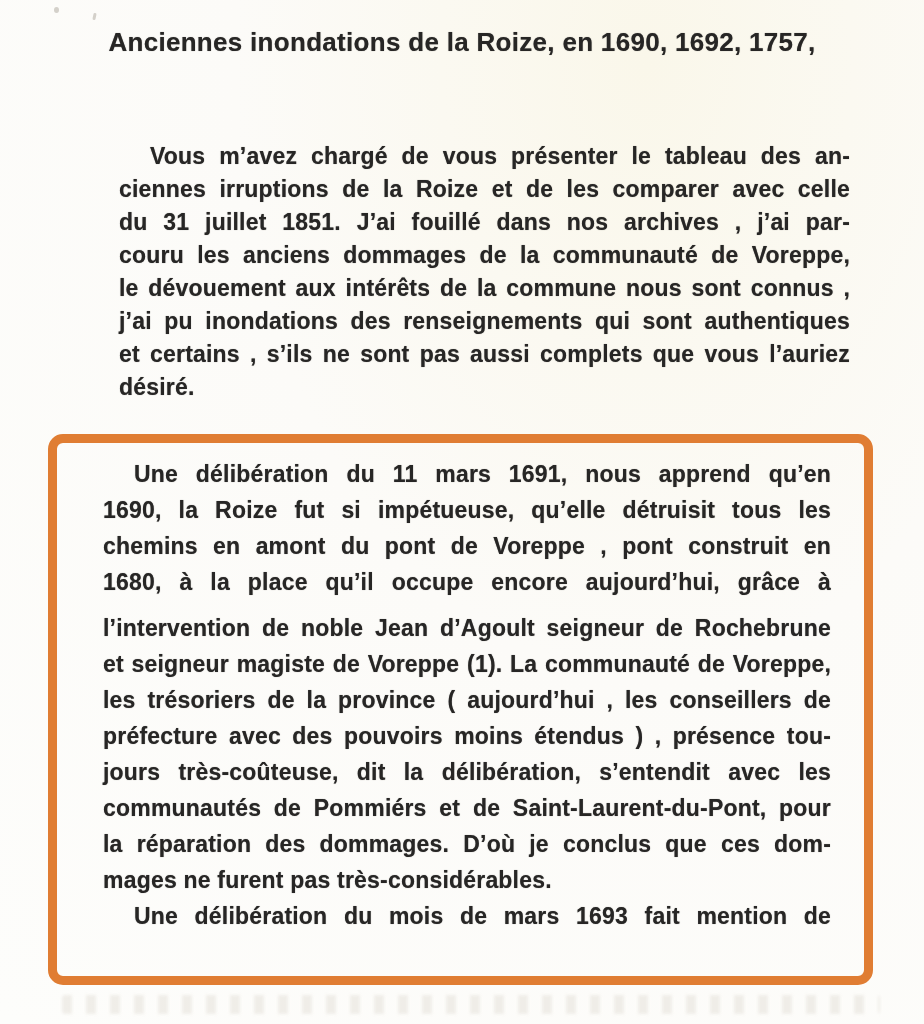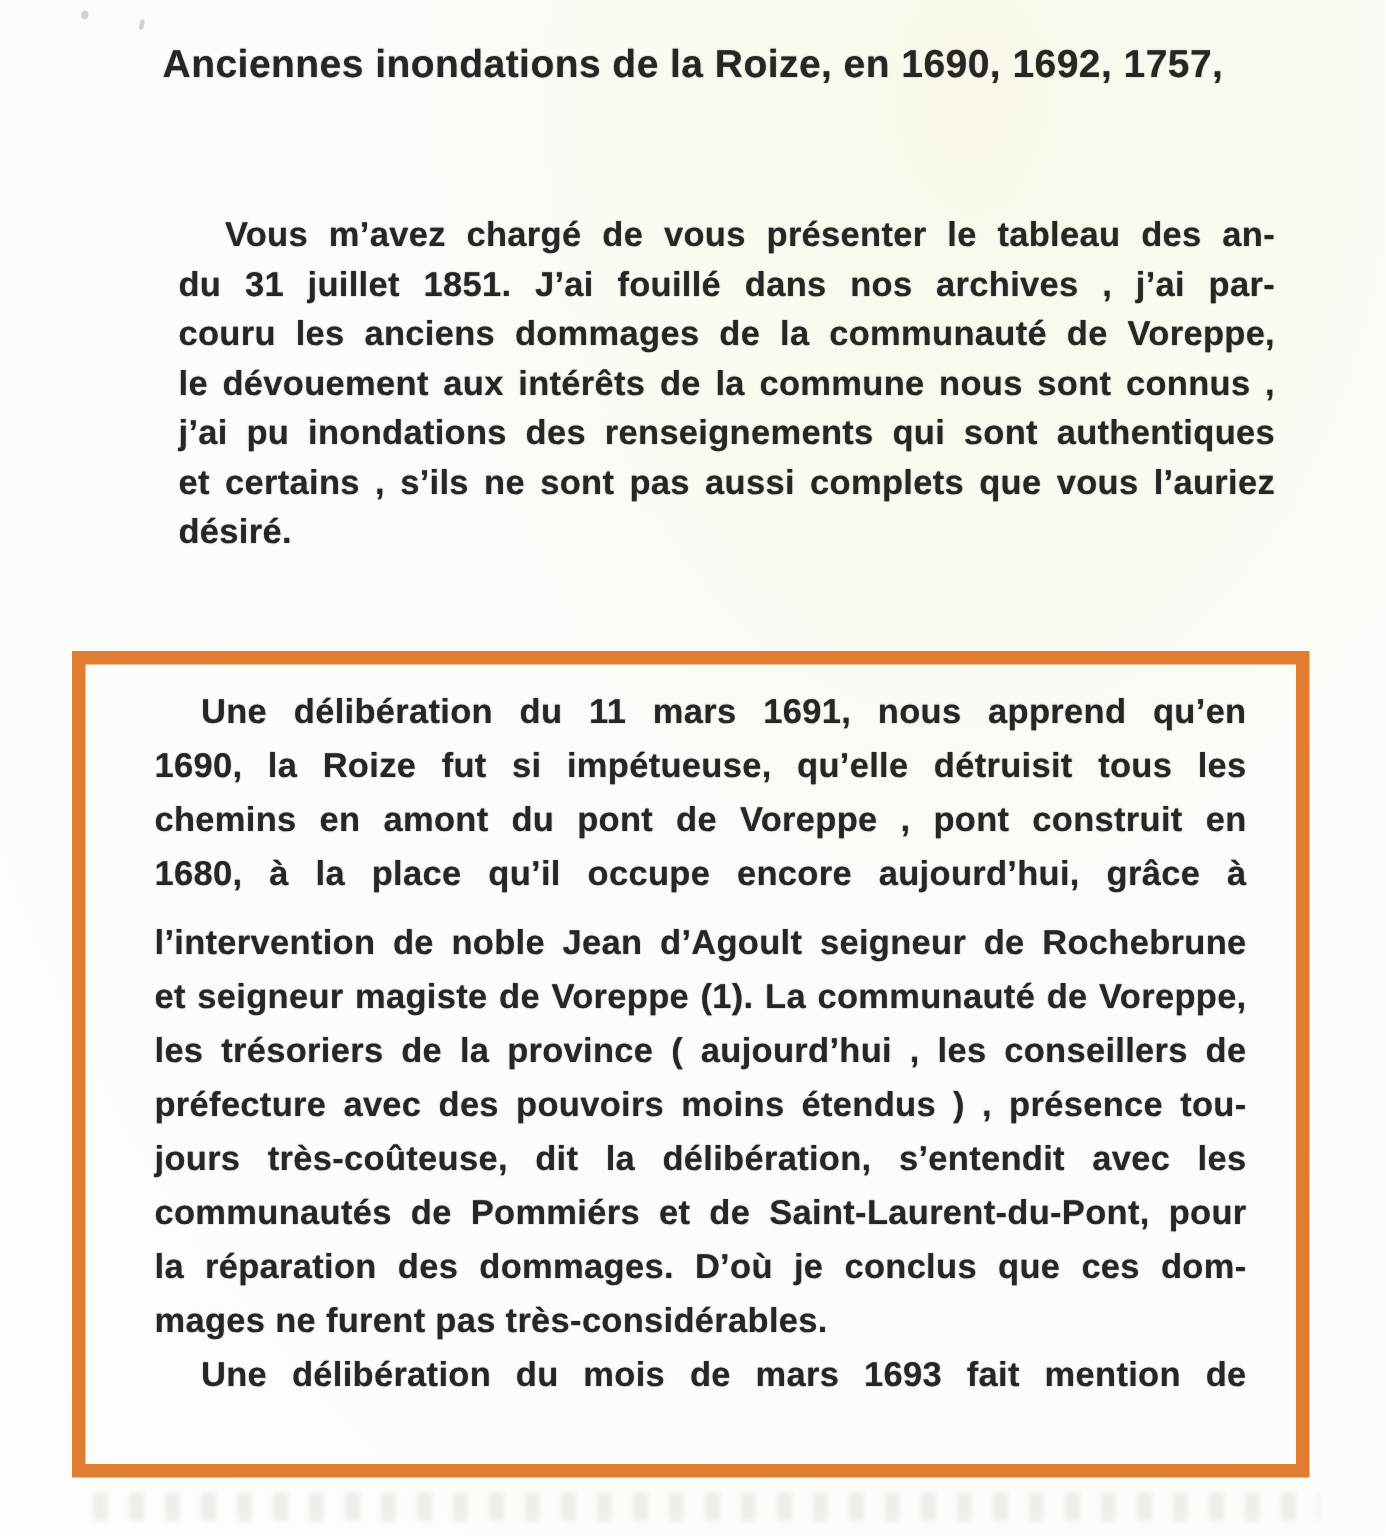--- a/index.html
+++ b/index.html
@@ -81,29 +81,30 @@
 
   <span class="speck speck-1"></span>
   <span class="speck speck-2"></span>
 
   <div class="doc-title">
     <div class="tline">Anciennes inondations de la Roize, en 1690, 1692, 1757,</div>
   </div>
 
   <div class="intro-para">
       <div class="tline j ind">Vous m’avez chargé de vous présenter le tableau des an-</div>
+      <div class="tline j">ciennes irruptions de la Roize et de les comparer avec celle</div>
       <div class="tline j">du 31 juillet 1851. J’ai fouillé dans nos archives , j’ai par-</div>
       <div class="tline j">couru les anciens dommages de la communauté de Voreppe,</div>
       <div class="tline j">le dévouement aux intérêts de la commune nous sont connus ,</div>
       <div class="tline j">j’ai pu inondations des renseignements qui sont authentiques</div>
       <div class="tline j">et certains , s’ils ne sont pas aussi complets que vous l’auriez</div>
       <div class="tline">désiré.</div>
     </div>
 
-  <div class="highlight-box" style="border-color: rgb(224, 125, 51);">
+  <div class="highlight-box" style="border-color: rgb(224, 125, 51); border-radius: 15px;">
     <div class="highlight-inner">
       <div class="excerpt-para">
           <div class="tline j ind">Une délibération du 11 mars 1691, nous apprend qu’en</div>
           <div class="tline j">1690, la Roize fut si impétueuse, qu’elle détruisit tous les</div>
           <div class="tline j">chemins en amont du pont de Voreppe , pont construit en</div>
           <div class="tline j">1680, à la place qu’il occupe encore aujourd’hui, grâce à</div>
         </div>
       <div class="para-gap"></div>
       <div class="excerpt-para">
           <div class="tline j">l’intervention de noble Jean d’Agoult seigneur de Rochebrune</div>

